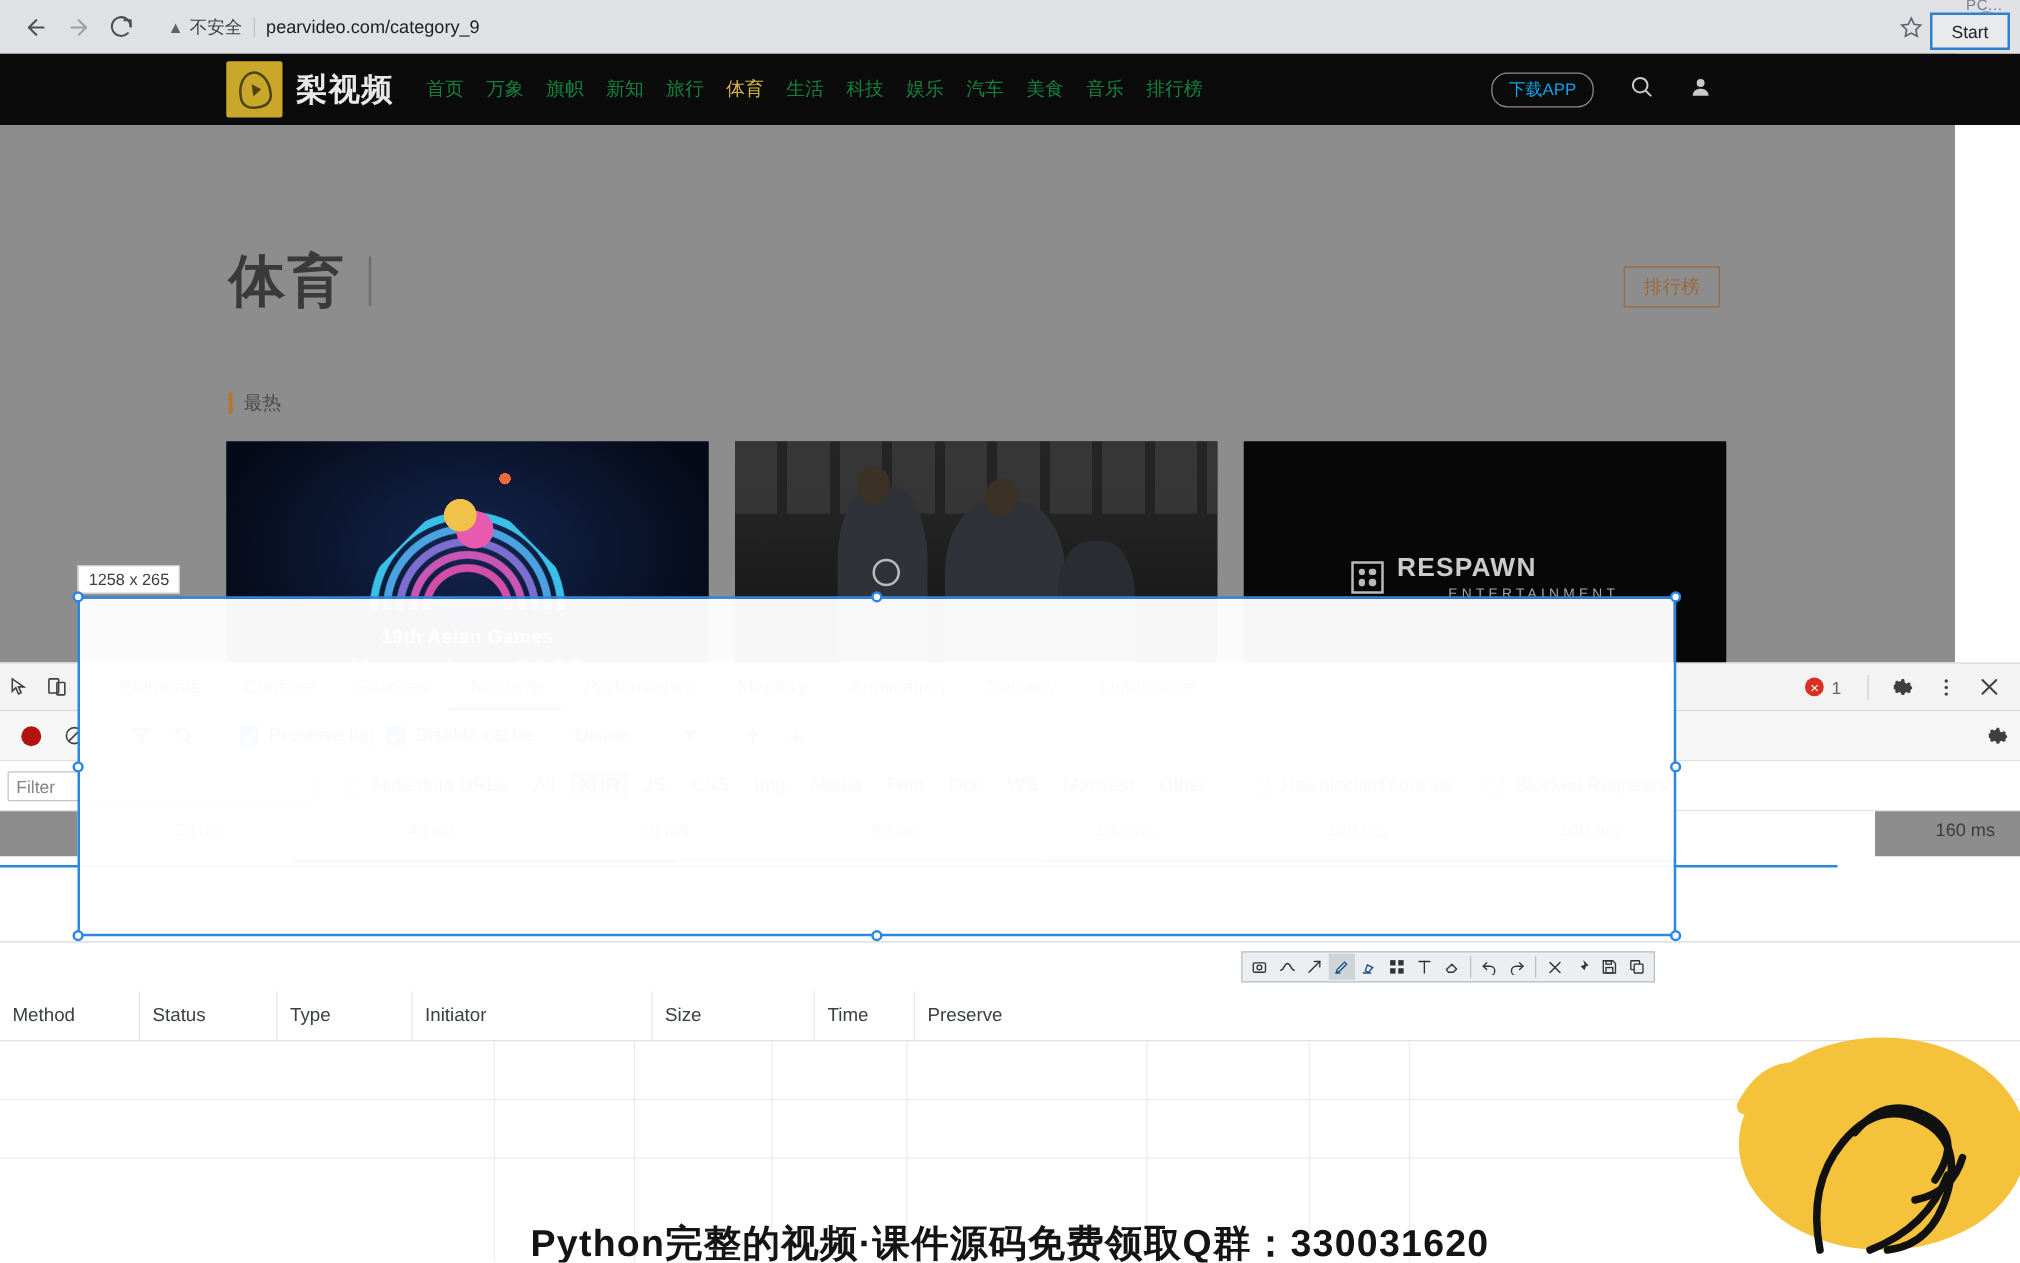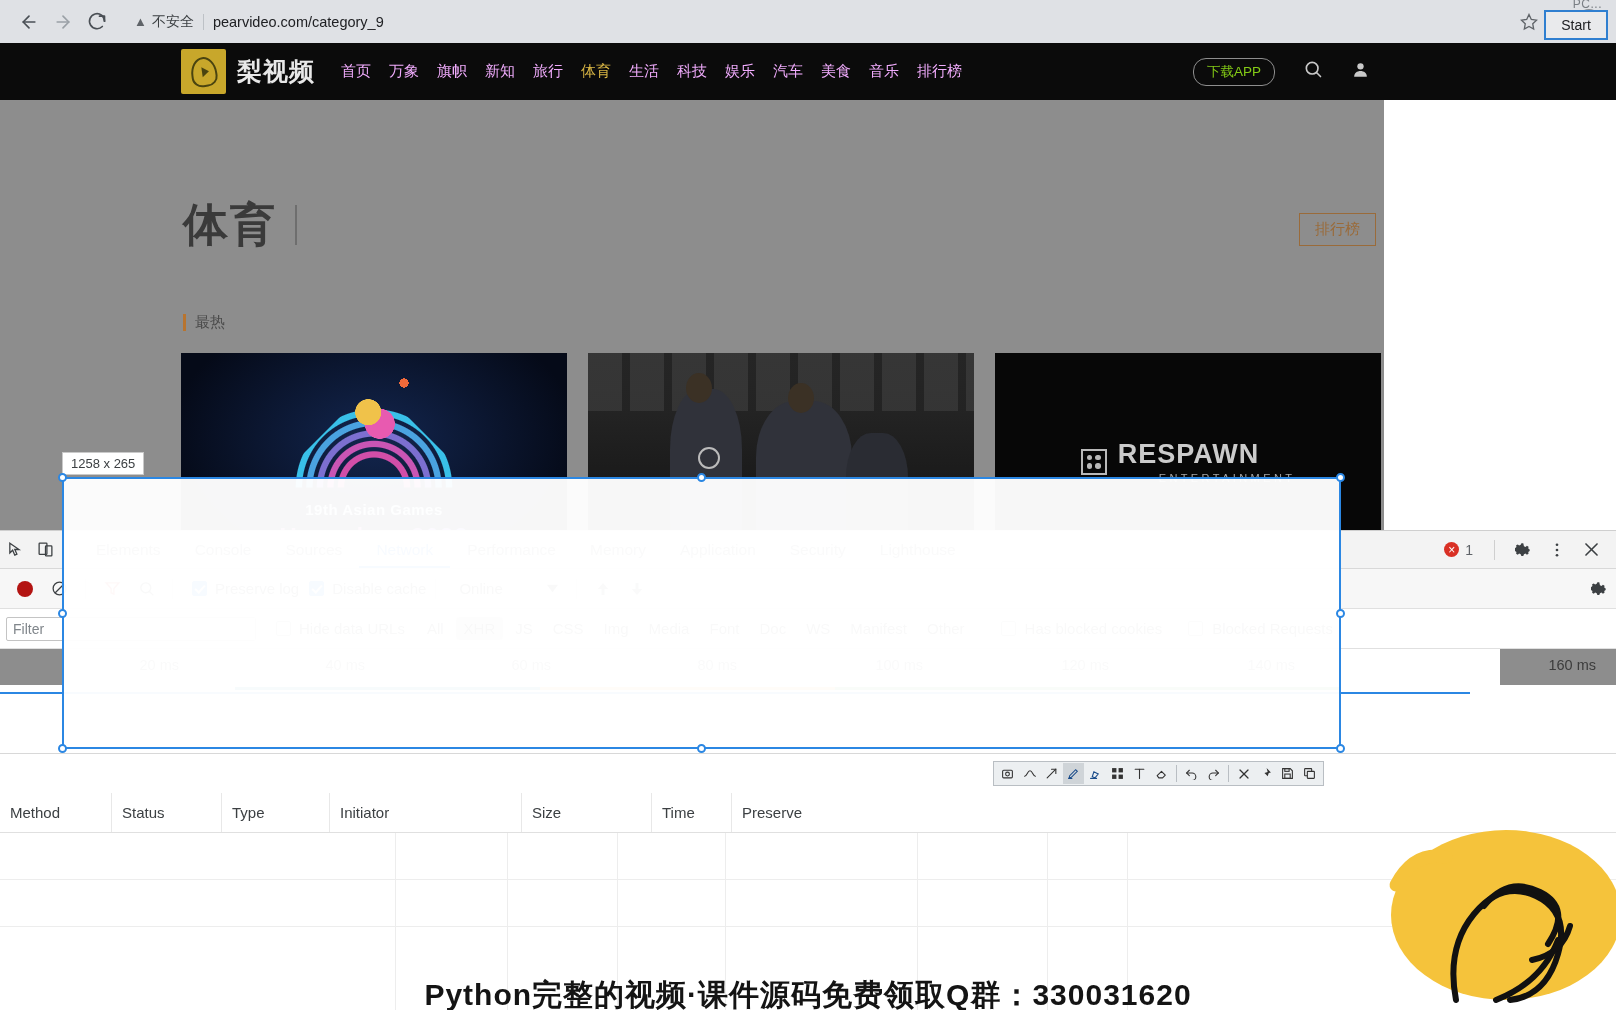--- a/index.html
+++ b/index.html
@@ -41,21 +41,21 @@
   }
   .start-btn{
     position:absolute; right:8px; top:10px; width:64px;height:30px;
     border:2px solid #2f7fd0; background:#e9eaec;
     display:flex;align-items:center;justify-content:center;
     font-size:14px;color:#202124;
   }
 
   
   .site{
-    position:absolute; left:0; top:43px; width:1384px; height:487px;
+    position:absolute; left:0; top:43px; width:1564px; height:487px;
     background:#8d8d8d;
   }
   .site-nav{
     position:absolute; left:0; top:0; width:1616px; height:57px;
     background:#0b0b0b; display:flex; align-items:center;
   }
   .logo-box{
     width:45px;height:45px;margin-left:181px;background:#c8a72b;
     display:flex;align-items:center;justify-content:center;border-radius:2px;
   }
@@ -63,25 +63,25 @@
     width:26px;height:30px;border:2px solid #4a4410;border-radius:60% 60% 50% 50%/70% 70% 40% 40%;
     display:flex;align-items:center;justify-content:center;
     transform:rotate(-8deg);
   }
   .logo-pear:after{
     content:""; width:0;height:0;border-left:7px solid #4a4410;
     border-top:5px solid transparent;border-bottom:5px solid transparent;margin-left:2px;
   }
   .brand{ color:#e8e8e8; font-size:25px; margin-left:11px; letter-spacing:1px; font-weight:600;}
   .nav-list{ display:flex; align-items:center; margin-left:26px; gap:18px;}
-  .nav-list a{ color:#f0abfc; font-size:15px; text-decoration:none;}
+  .nav-list a{ color:#15803d; font-size:15px; text-decoration:none;}
   .nav-list a.active{ color:#d8b544; }
   .nav-right{ margin-left:auto; display:flex;align-items:center;gap:28px;margin-right:246px;}
   .dl-app{
-    border:1px solid #8e8e8e;border-radius:13px;padding:4px 13px;color:#84cc16;font-size:13.5px;
+    border:1px solid #8e8e8e;border-radius:13px;padding:4px 13px;color:#0ea5e9;font-size:13.5px;
   }
   .ico-sm{ color:#c9c9c9; font-size:18px; }
 
   .site-body{ position:absolute; left:0; top:57px; width:1616px; height:430px;}
   .cat-title{ position:absolute; left:183px; top:95px; display:flex; align-items:center; }
   .cat-cn{ font-size:45px; color:#3a3a3a; font-weight:700; letter-spacing:2px;}
   .cat-sep{ width:2px; height:40px; background:#6e6e6e; margin:0 18px;}
   .cat-en{ font-size:44px; color:#6b6b6b; letter-spacing:1px;}
   .rank-btn{
     position:absolute; right:240px; top:113px; border:1px solid #9a6b3a;
@@ -140,21 +140,21 @@
   .t2 .rail{ position:absolute; left:0; right:0; top:0; height:58px;
      background:repeating-linear-gradient(90deg,#3a3a3a 0 34px,#232323 34px 42px); opacity:.75;}
   .t2 .logo-circ{ position:absolute;left:110px;top:94px;width:22px;height:22px;border-radius:50%;
      border:2px solid #bbb;}
   
   .t3{ background:#070707; display:flex;align-items:center;justify-content:center;}
   .resp{ display:flex; align-items:center; gap:11px; opacity:.92;}
   .resp-sq{ width:26px;height:26px;border:2px solid #c9c9c9;
     display:grid;grid-template-columns:1fr 1fr;grid-template-rows:1fr 1fr;padding:4px;gap:3px;}
   .resp-sq i{ background:#c9c9c9;border-radius:50%;}
-  .resp-t1{ color:#dcdcdc; font-size:27px; font-weight:700; letter-spacing:1px;}
+  .resp-t1{ color:#dcdcdc; font-size:21px; font-weight:700; letter-spacing:1px;}
   .resp-t2{ color:#b4b4b4; font-size:11px; letter-spacing:3.4px; margin-top:2px;margin-left:41px;}
 
   
   .devtools{
     position:absolute; left:0; top:530px; width:1616px; height:480px; background:#fff;
     border-top:1px solid #cfcfcf;
   }
   .dt-tabbar{
     height:38px; display:flex; align-items:center; border-bottom:1px solid #d8d8d8;
     background:#f3f3f3;

